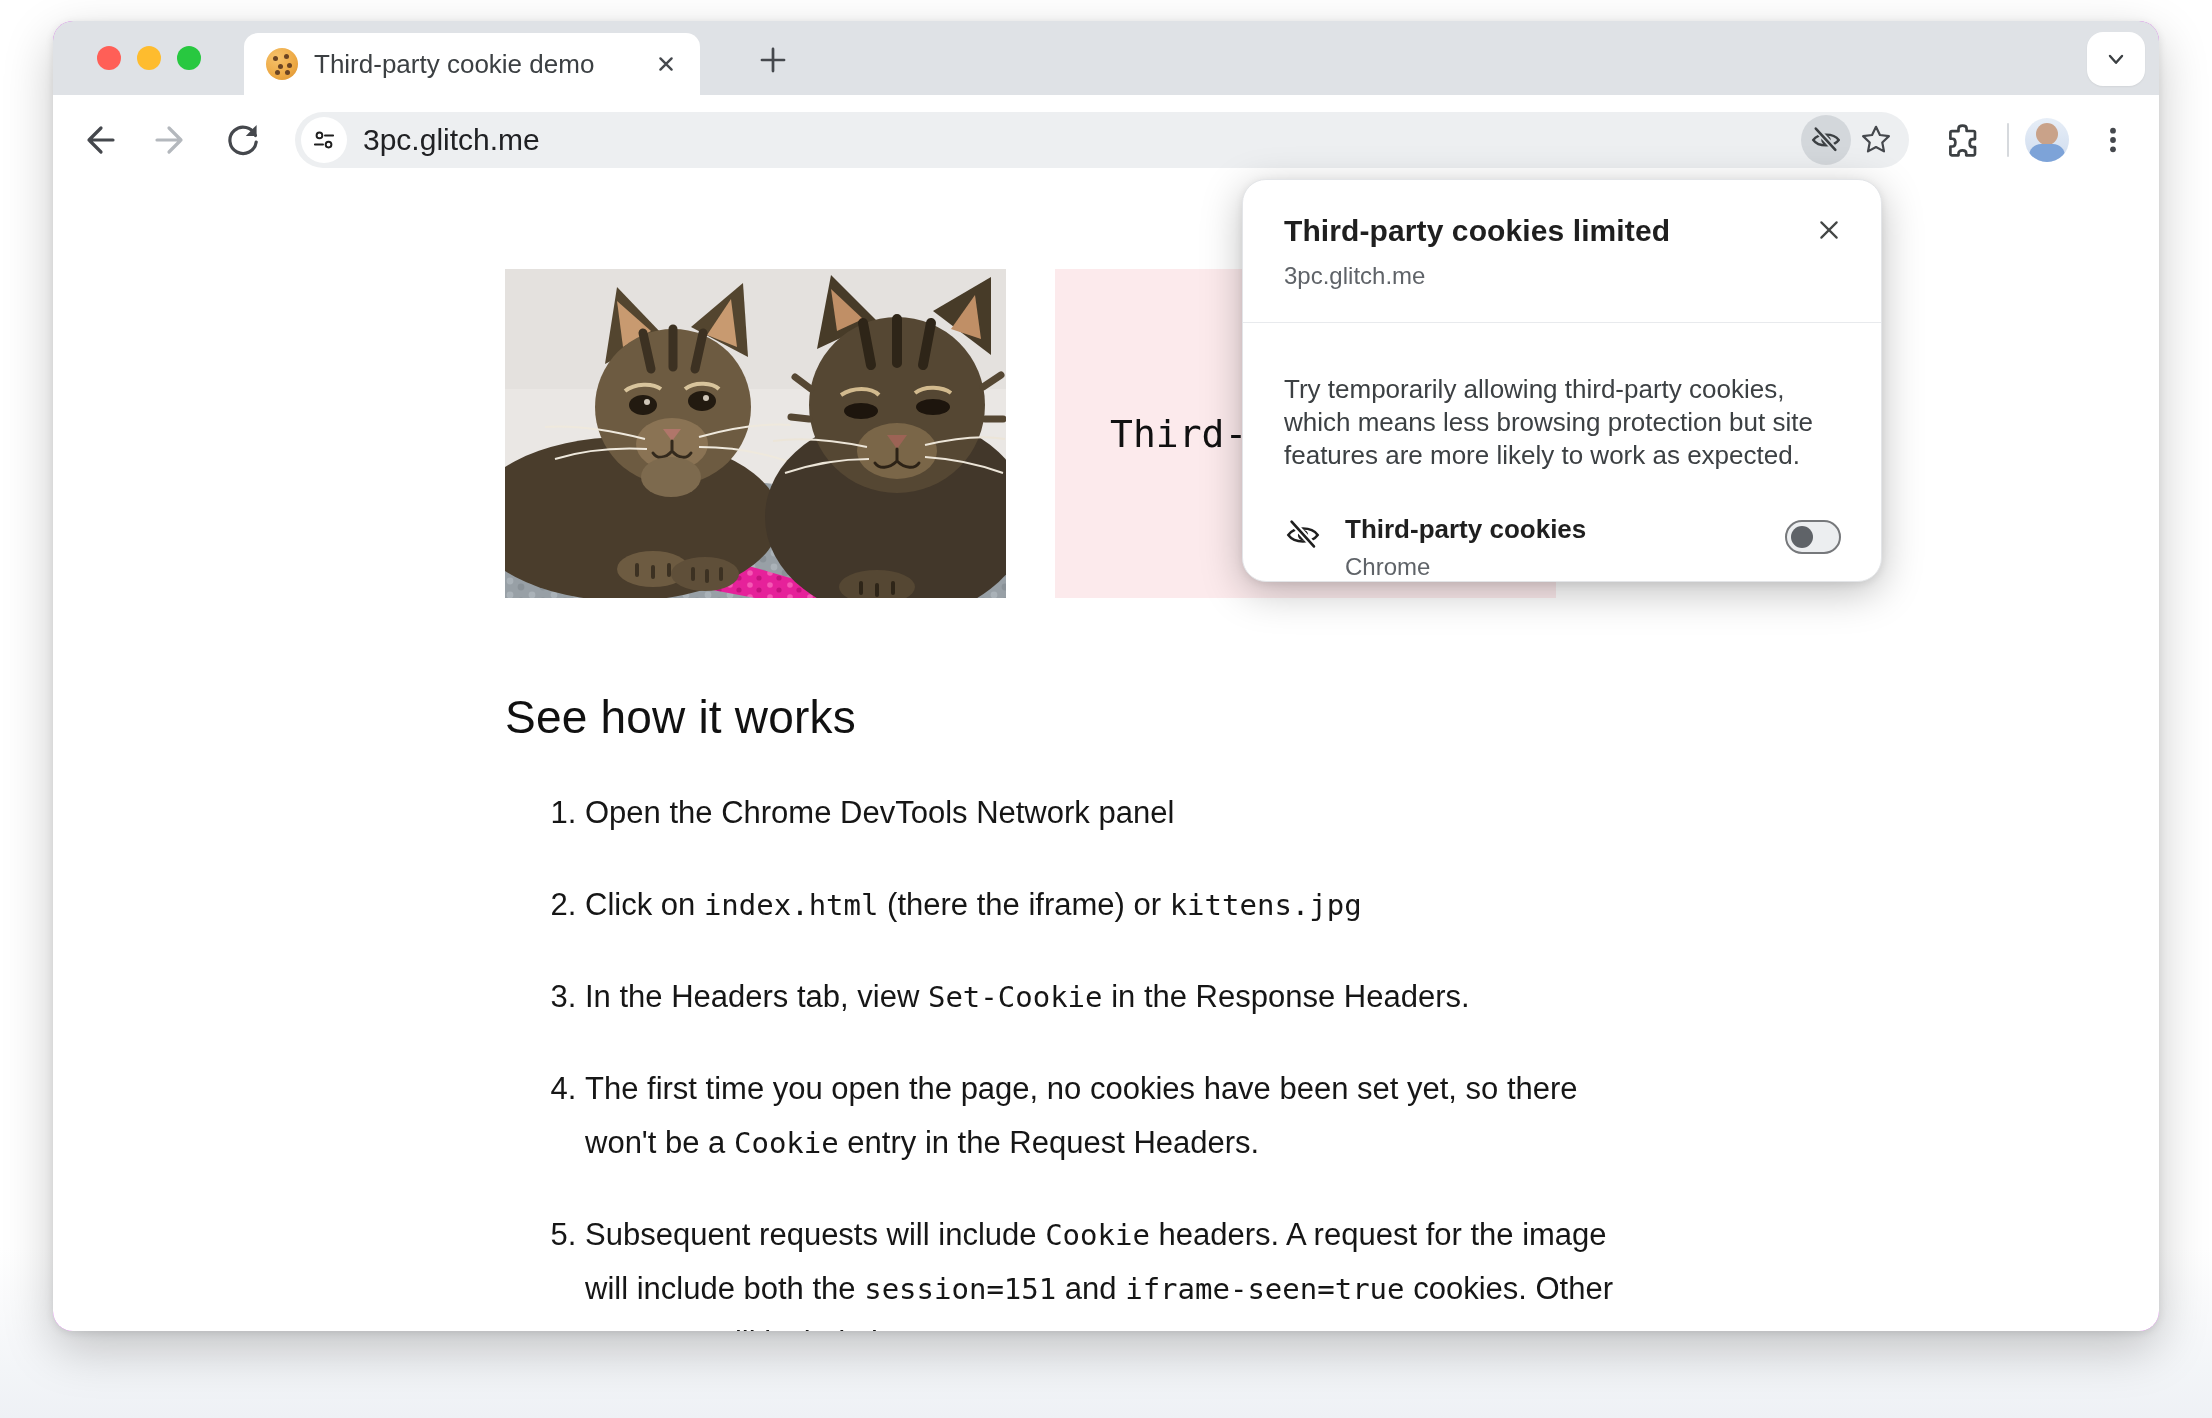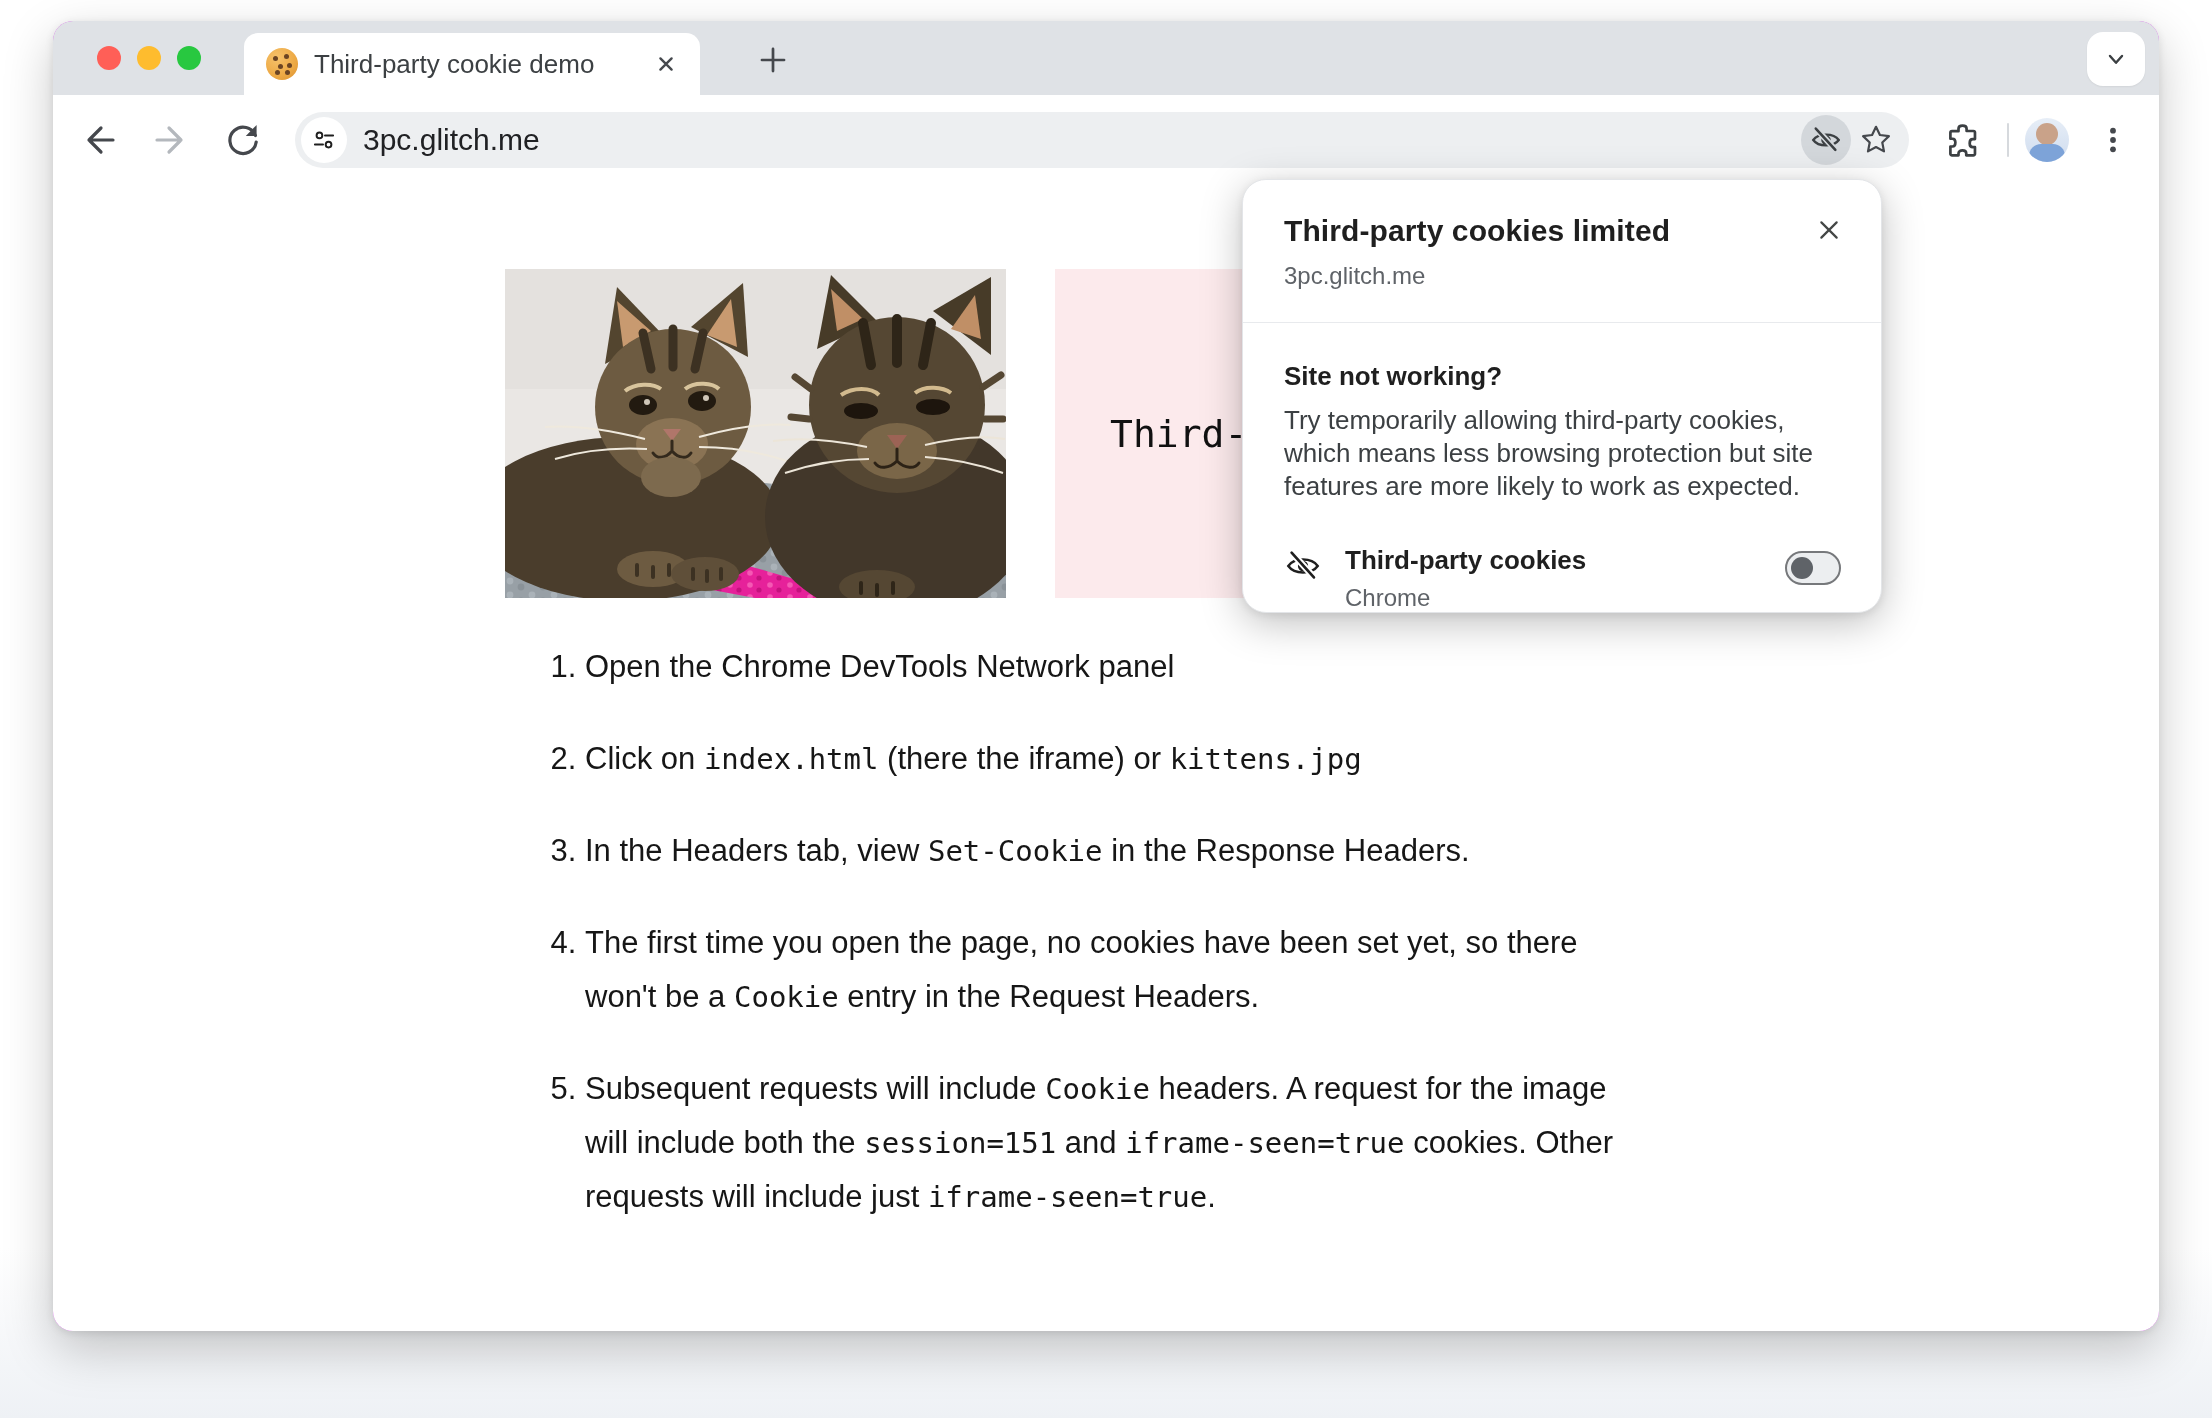--- a/index.html
+++ b/index.html
@@ -289,20 +289,21 @@
           <ellipse cx="372" cy="318" rx="38" ry="17" fill="#554733"></ellipse>
           <path d="M356 314 v10 M372 316 v10 M388 314 v10" stroke="#2e2518" stroke-width="4" stroke-linecap="round"></path>
         </g>
       </svg>
 
       <div class="iframe-box">
         <span class="iframe-text">Third-</span>
       </div>
     </div>
 
+    <h2 class="page-heading">See how it works</h2>
 
     <ol class="steps">
         <li><span>Open the Chrome DevTools Network panel</span></li>
         <li><span>Click on </span><code>index.html</code><span> (there the iframe) or </span><code>kittens.jpg</code></li>
         <li><span>In the Headers tab, view </span><code>Set-Cookie</code><span> in the Response Headers.</span></li>
         <li><span>The first time you open the page, no cookies have been set yet, so there won't be a </span><code>Cookie</code><span> entry in the Request Headers.</span></li>
         <li><span>Subsequent requests will include </span><code>Cookie</code><span> headers. A request for the image will include both the </span><code>session=151</code><span> and </span><code>iframe-seen=true</code><span> cookies. Other requests will include just </span><code>iframe-seen=true</code><span>.</span></li>
       </ol>
   </div>
 
@@ -311,21 +312,20 @@
       <div class="popup-title">Third-party cookies limited</div>
       <div class="popup-site">3pc.glitch.me</div>
       <div class="popup-close">
         <svg width="34" height="34" viewBox="0 0 40 40">
           <path d="M11 11 L29 29 M29 11 L11 29" stroke="#444746" stroke-width="2.6" stroke-linecap="round" fill="none"></path>
         </svg>
       </div>
     </div>
     <div class="popup-divider"></div>
     <div class="popup-body">
-      <div class="popup-subhead">Site not working?</div>
       <div class="popup-text">Try temporarily allowing third-party cookies, which means less browsing protection but site features are more likely to work as expected.</div>
 
       <div class="setting-row">
         <svg class="setting-icon" viewBox="0 0 40 40">
           <path d="M4.5 20 C11 11 29 11 35.5 20 C29 29 11 29 4.5 20 Z" stroke="#1f1f1f" stroke-width="2.6" fill="none"></path>
           <circle cx="20" cy="20" r="5.4" fill="#1f1f1f"></circle>
           <path d="M9.5 7.5 L33 33.5" stroke="#ffffff" stroke-width="7" stroke-linecap="round"></path>
           <path d="M8 6 L31.5 32" stroke="#1f1f1f" stroke-width="2.8" stroke-linecap="round"></path>
         </svg>
         <div class="setting-texts">

